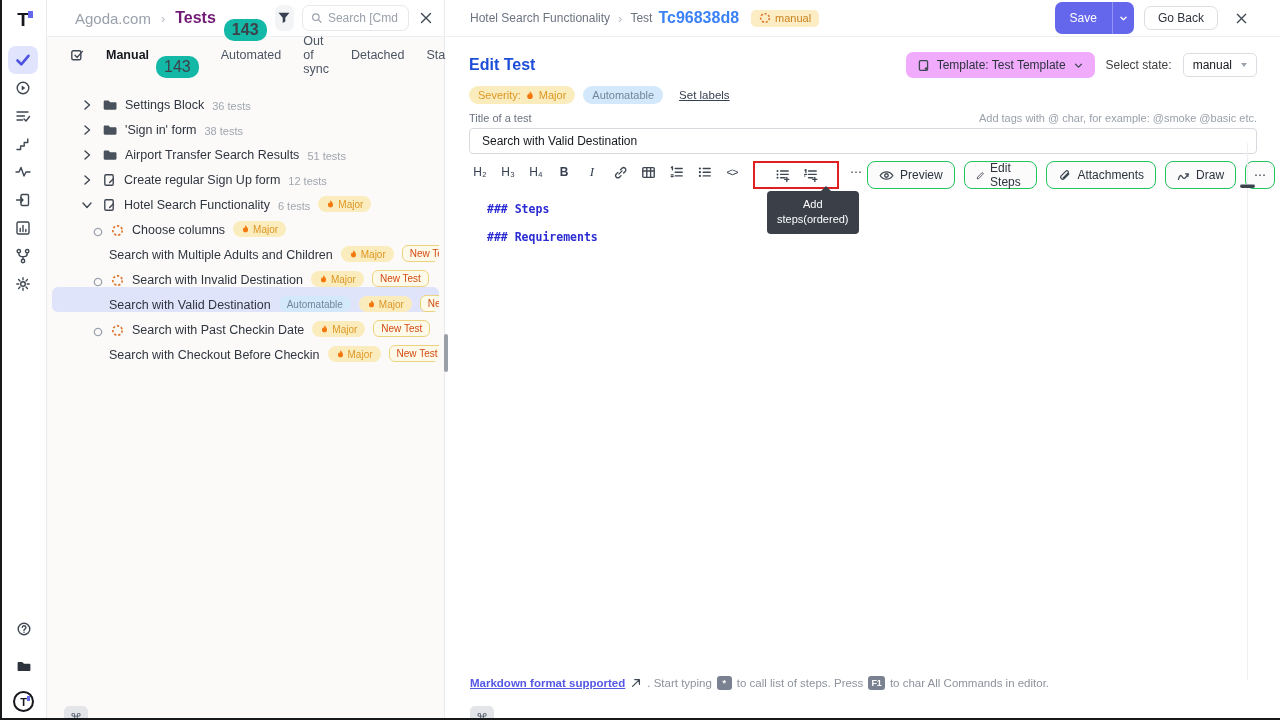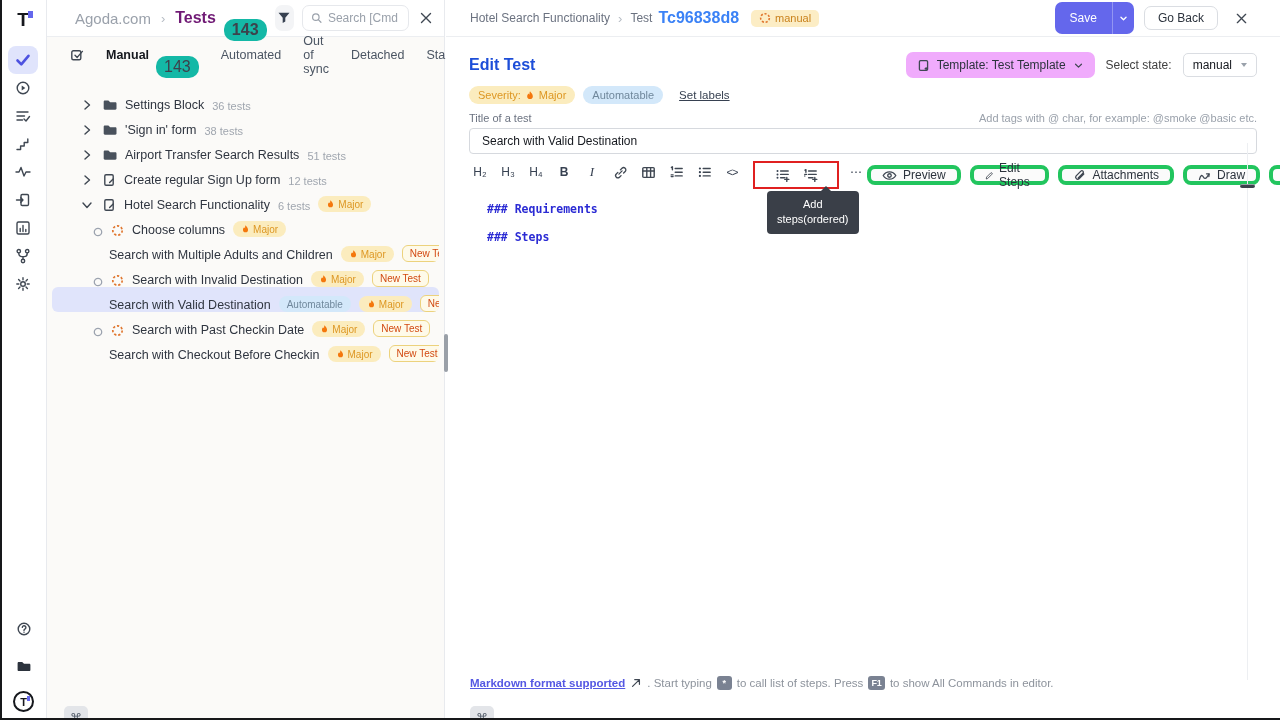--- a/index.html
+++ b/index.html
@@ -92,21 +92,21 @@
   .tb { min-width:22px; height:22px; display:flex; align-items:center; justify-content:center; font-size:12px; color:#374151; padding:0 2px;}
   .tb.bold { font-weight:bold; }
   .tb.italic { font-style:italic; font-family:"Liberation Serif",serif; font-size:13px;}
   .tb.code { font-size:11px; letter-spacing:-1px; color:#374151; }
   .redbox { display:inline-flex; align-items:center; gap:6px; border:2px solid #e02020; padding:1px 16px; position:relative; margin-left:4px;}
   .tooltip { position:absolute; top:28px; left:12px; background:#3a3f48; color:#fff; font-size:11px; line-height:1.4;
     padding:6px 10px; border-radius:4px; text-align:center; white-space:nowrap; z-index:30;}
   .tooltip::before { content:""; position:absolute; top:-5px; left:58%; width:0; height:0;
     border-left:6px solid transparent; border-right:6px solid transparent; border-bottom:6px solid #3a3f48; }
   .acts { margin-left:auto; display:flex; align-items:center; gap:9px; }
-  .act { display:flex; align-items:center; gap:6px; background:#fbfbfb; border:4px solid #22c55e; border-radius:8px; height:20px; padding:0 11px; font-size:12px; color:#2c333d;}
+  .act { display:flex; align-items:center; gap:6px; background:#fbfbfb; border:1px solid #22c55e; border-radius:8px; height:28px; padding:0 11px; font-size:12px; color:#2c333d;}
   .act.mini { padding:0 8px; }
 
   .editor { margin-top:13px; font-family:"DejaVu Sans Mono", monospace; font-weight:bold; font-size:11.5px; color:#2b2bd4; padding-left:18px;}
   .editor div { height:28px; }
   .ed-line { position:absolute; right:32px; top:143px; bottom:40px; width:1px; background:#edeff2; }
   .ed-thumb { position:absolute; right:25px; top:184px; width:15px; height:4px; background:#3c424c; border-radius:2px; border-top:1px solid #9aa0a8;}
 
   .footer { position:absolute; left:24px; bottom:30px; display:flex; align-items:center; gap:5px; font-size:11.5px; color:#8d939c; }
   .md-link { color:#5558e3; font-weight:600; text-decoration:underline; }
   .keycap { background:#7a8292; color:#fff; border-radius:3px; min-width:15px; height:14px; font-size:9px; font-weight:bold;
@@ -654,34 +654,34 @@
             <svg class="ic" width="13" height="13" viewBox="0 0 14 14">
               <use href="#i-draw"></use>
             </svg>
             <span>Draw</span>
           </span>
         <span class="act mini">⋯</span>
       </span>
     </div>
 
     <div class="editor">
+      <div>### Steps</div>
       <div>### Requirements</div>
-      <div>### Steps</div>
     </div>
 
     <div class="footer">
       <span class="md-link">Markdown format supported</span>
       <svg class="ic" width="12" height="12" viewBox="0 0 14 14">
           <use href="#i-arrow-ne"></use>
         </svg>
       <span>. Start typing</span>
       <span class="keycap">*</span>
       <span>to call list of steps. Press</span>
       <span class="keycap">F1</span>
-      <span>to show All Commands in editor.</span>
+      <span>to char All Commands in editor.</span>
     </div>
     <div class="cmd-badge" style="left:24px">
         <span>⌘</span>
       </div>
   </div>
 
   <div class="ed-line"></div>
   <div class="ed-thumb"></div>
 </div>
 

